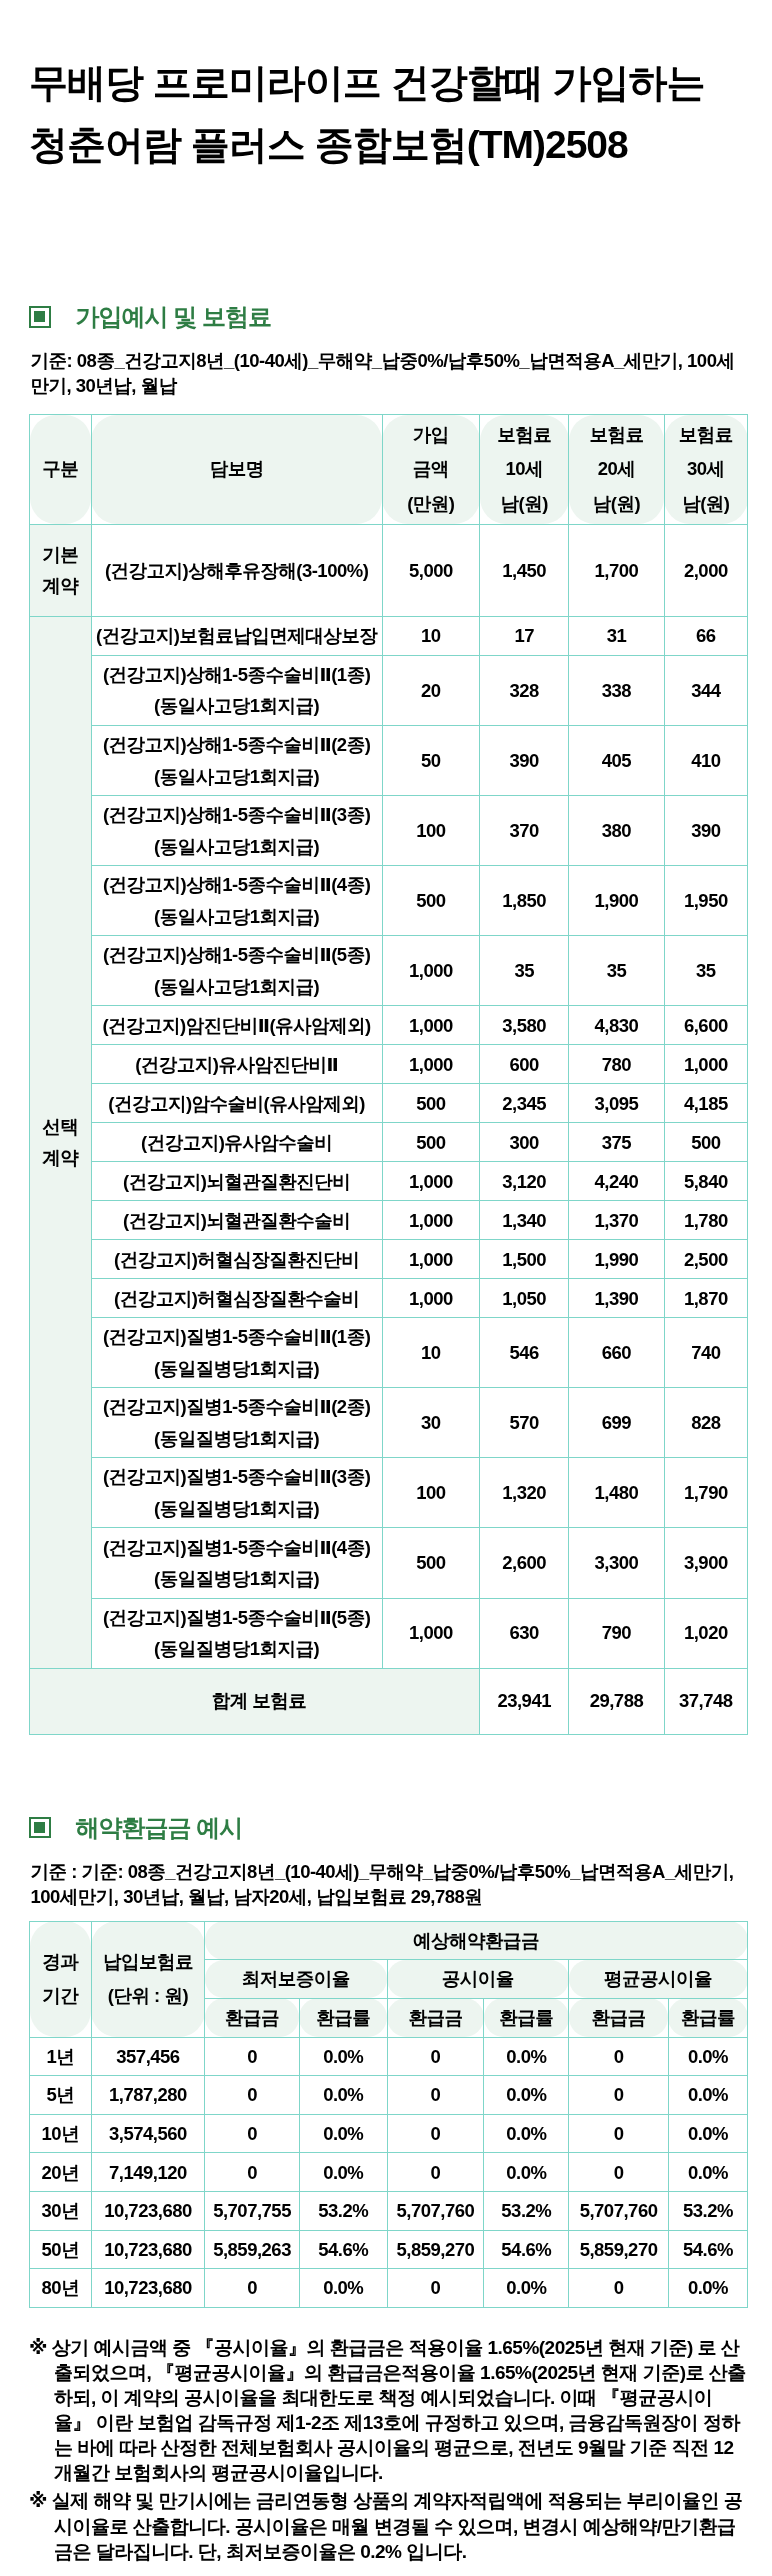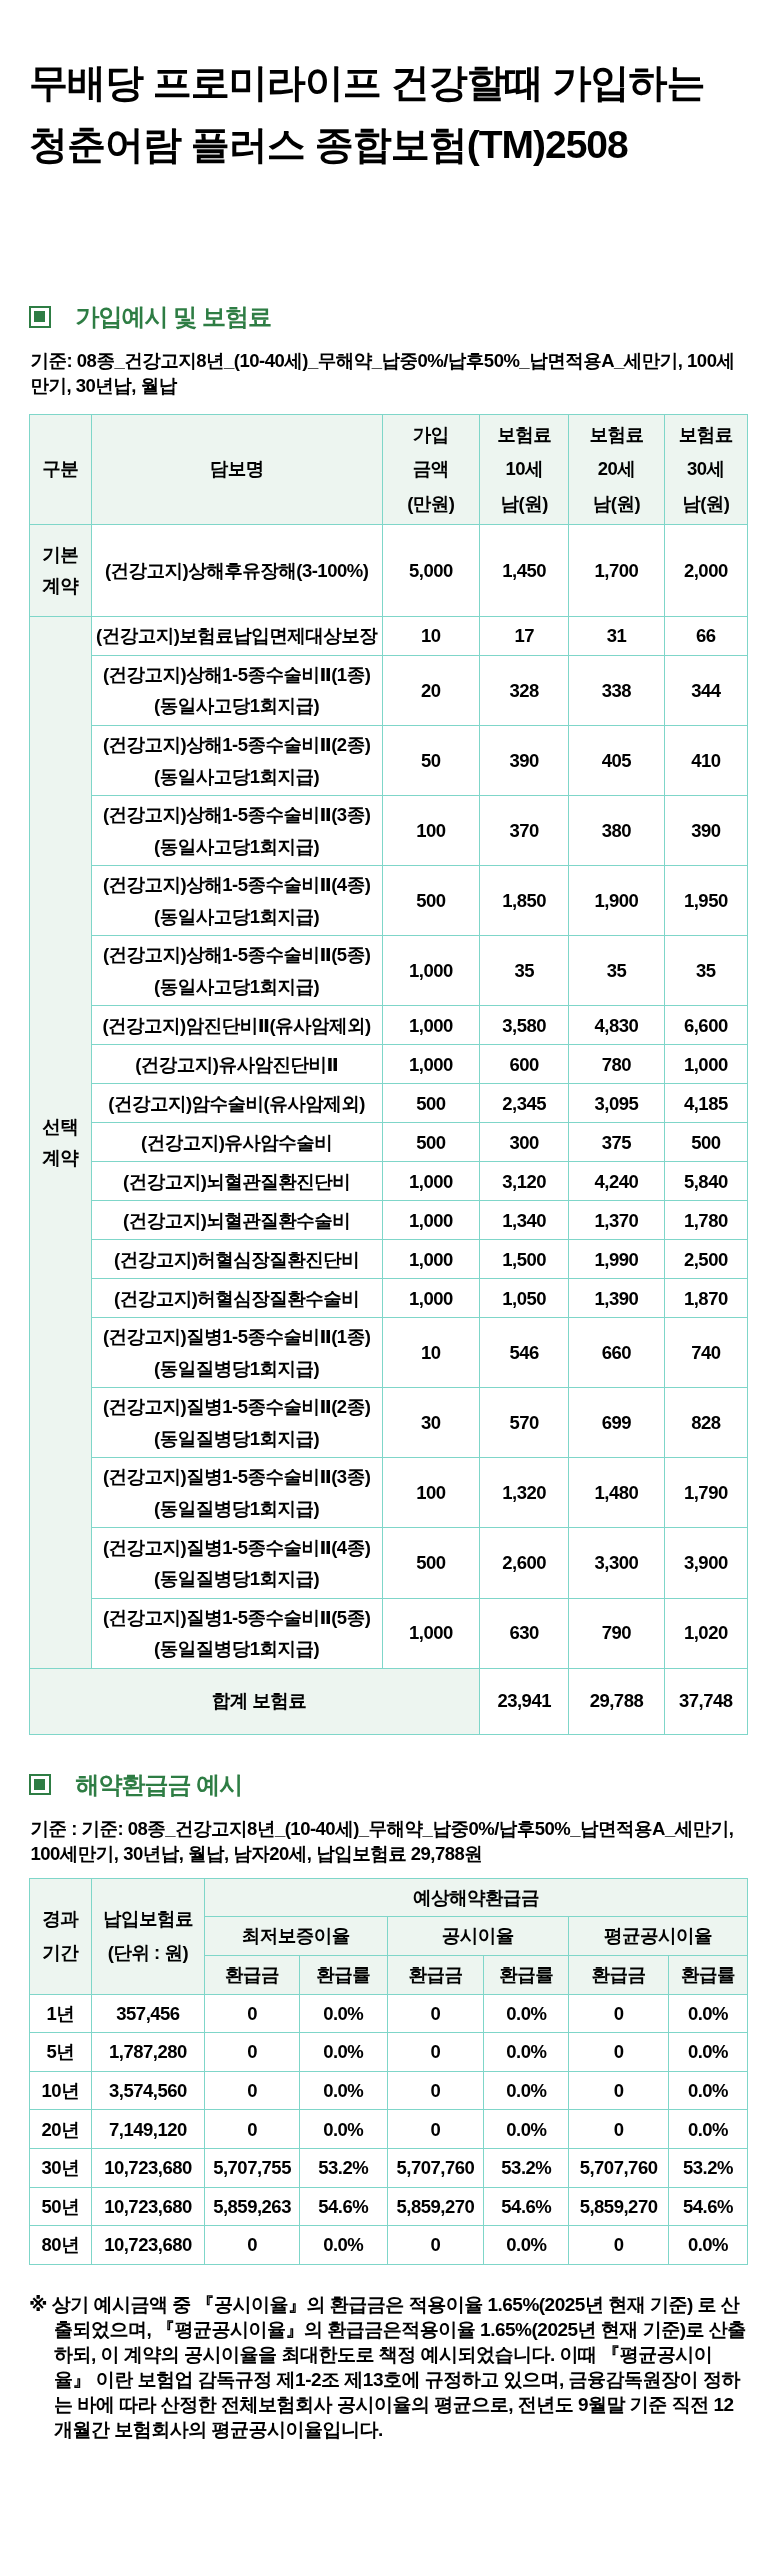--- a/index.html
+++ b/index.html
@@ -31,21 +31,21 @@
     letter-spacing:-1px;
     white-space:pre-line;
   }
   .section-header{
     display:flex;
     align-items:center;
     gap:25px;
     margin-top:124px;
     color:var(--green);
   }
-  .section-header.second{margin-top:34px;}
+  .section-header.second{margin-top:77px;}
   .sq-icon{
     width:21.6px;height:21.6px;
     border:2.1px solid var(--green);
     display:inline-flex;align-items:center;justify-content:center;
     flex:0 0 auto;
   }
   .sq-icon .sq-inner{width:11.3px;height:11.3px;background:var(--green);}
   .section-title{
     font-size:24px;
     font-weight:800;
@@ -68,21 +68,21 @@
     border:1px solid var(--teal);
     text-align:center;
     vertical-align:middle;
     font-size:18.5px;
     font-weight:700;
     padding:3.1px 3.1px;
     line-height:1.7;
     white-space:pre-line;
     overflow:hidden;
   }
-  thead th{background:var(--headbg);}
+  thead th{background:var(--headbg);border-radius:26px;}
   .premium-table thead tr{height:106px;}
   .premium-table thead th{line-height:1.85;}
   .gubun{background:var(--headbg);}
   .r-basic{height:92px;}
   .r-s{height:39px;}
   .r-d{height:68px;}
   .total-row{height:66px;}
   .total-label{background:var(--headbg);padding-left:12px;}
   .refund-table{margin-top:11.3px;}
   .refund-table thead tr{height:37px;}
@@ -416,17 +416,18 @@
         <td>0</td>
         <td>0.0%</td>
         <td>0</td>
         <td>0.0%</td>
       </tr>
     </tbody>
   </table>
 
   <div class="footnotes">
     <p class="fn">※ 상기 예시금액 중 『공시이율』의 환급금은 적용이율 1.65%(2025년 현재 기준) 로 산출되었으며, 『평균공시이율』의 환급금은적용이율 1.65%(2025년 현재 기준)로 산출하되, 이 계약의 공시이율을 최대한도로 책정 예시되었습니다. 이때 『평균공시이율』 이란 보험업 감독규정 제1-2조 제13호에 규정하고 있으며, 금융감독원장이 정하는 바에 따라 산정한 전체보험회사 공시이율의 평균으로, 전년도 9월말 기준 직전 12개월간 보험회사의 평균공시이율입니다.</p>
+    <p class="fn">※ 실제 해약 및 만기시에는 금리연동형 상품의 계약자적립액에 적용되는 부리이율인 공시이율로 산출합니다. 공시이율은 매월 변경될 수 있으며, 변경시 예상해약/만기환급금은 달라집니다. 단, 최저보증이율은 0.2% 입니다.</p>
 
   </div>
 
 </div>
 
 
 </body></html>

